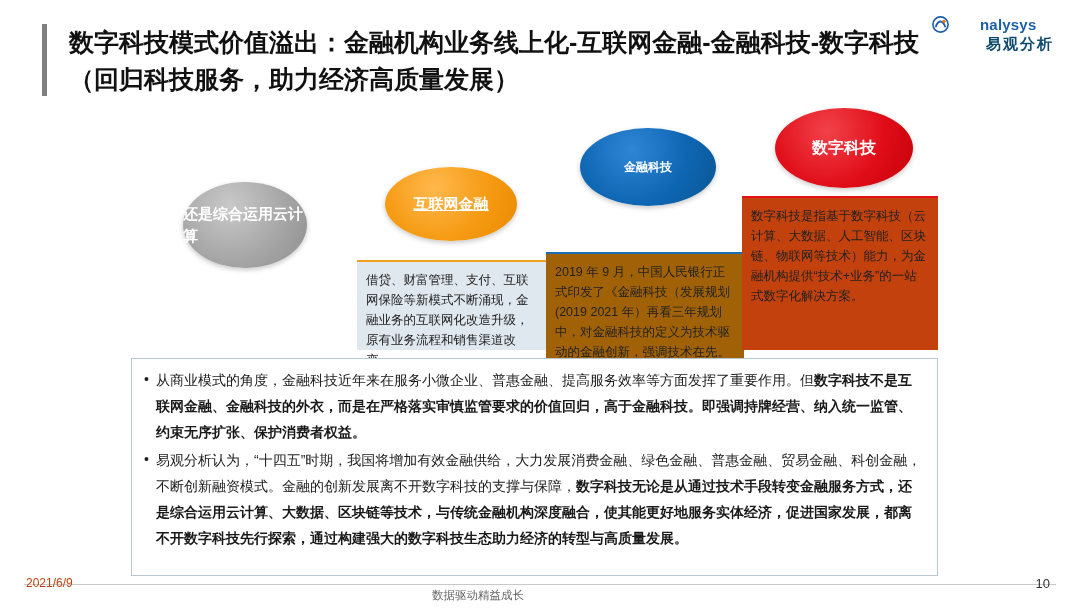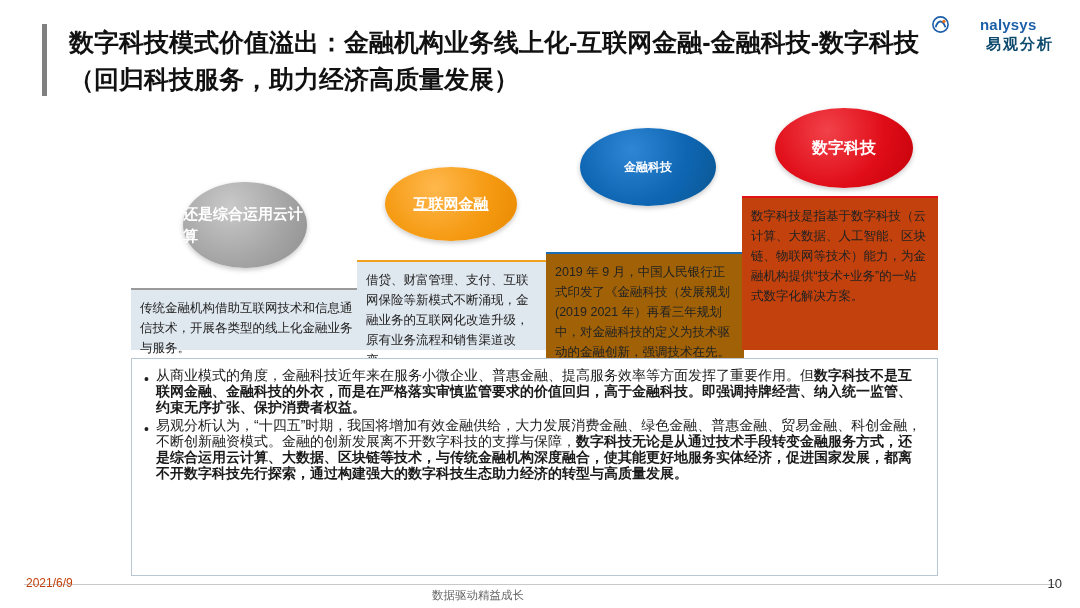--- a/index.html
+++ b/index.html
@@ -189,21 +189,21 @@
   }
   .bullet-dot {
     width: 12px;
     flex: none;
     font-size: 14px;
     line-height: 25px;
     color: #222;
   }
   .bullet-text {
     font-size: 14px;
-    line-height: 16px;
+    line-height: 26px;
     color: #1a1a1a;
     letter-spacing: 0px;
   }
   .bold {
     font-weight: bold;
   }
 
   
   .footer-line {
     position: absolute;
@@ -224,21 +224,21 @@
     position: absolute;
     left: 0;
     top: 588px;
     width: 956px;
     text-align: center;
     font-size: 11.5px;
     color: #666666;
   }
   .footer-page {
     position: absolute;
-    right: 18px;
+    right: 30px;
     top: 576px;
     font-size: 13px;
     color: #333333;
   }
 </style>
 </head>
 <body>
 
 <div class="slide">
 
@@ -267,21 +267,20 @@
   <div class="ellipse" id="ellipse-orange">
     <span>互联网金融</span>
   </div>
   <div class="ellipse" id="ellipse-blue">
     <span>金融科技</span>
   </div>
   <div class="ellipse" id="ellipse-red">
     <span>数字科技</span>
   </div>
 
-  <div class="step-box" id="box-gray">传统金融机构借助互联网技术和信息通信技术，开展各类型的线上化金融业务与服务。</div>
   <div class="step-box" id="box-orange">借贷、财富管理、支付、互联网保险等新模式不断涌现，金融业务的互联网化改造升级，原有业务流程和销售渠道改变。</div>
   <div class="step-box" id="box-blue">2019 年 9 月，中国人民银行正式印发了《金融科技（发展规划(2019 2021 年）再看三年规划中，对金融科技的定义为技术驱动的金融创新，强调技术在先。</div>
   <div class="step-box" id="box-red">数字科技是指基于数字科技（云计算、大数据、人工智能、区块链、物联网等技术）能力，为金融机构提供“技术+业务”的一站式数字化解决方案。</div>
 
   <div class="bottom-panel">
     <div class="bullet-row">
       <div class="bullet-dot">•</div>
       <div class="bullet-text">
         <span>从商业模式的角度，金融科技近年来在服务小微企业、普惠金融、提高服务效率等方面发挥了重要作用。但</span><span class="bold">数字科技不是互联网金融、金融科技的外衣，而是在严格落实审慎监管要求的价值回归，高于金融科技。即强调持牌经营、纳入统一监管、约束无序扩张、保护消费者权益。</span>
       </div>

